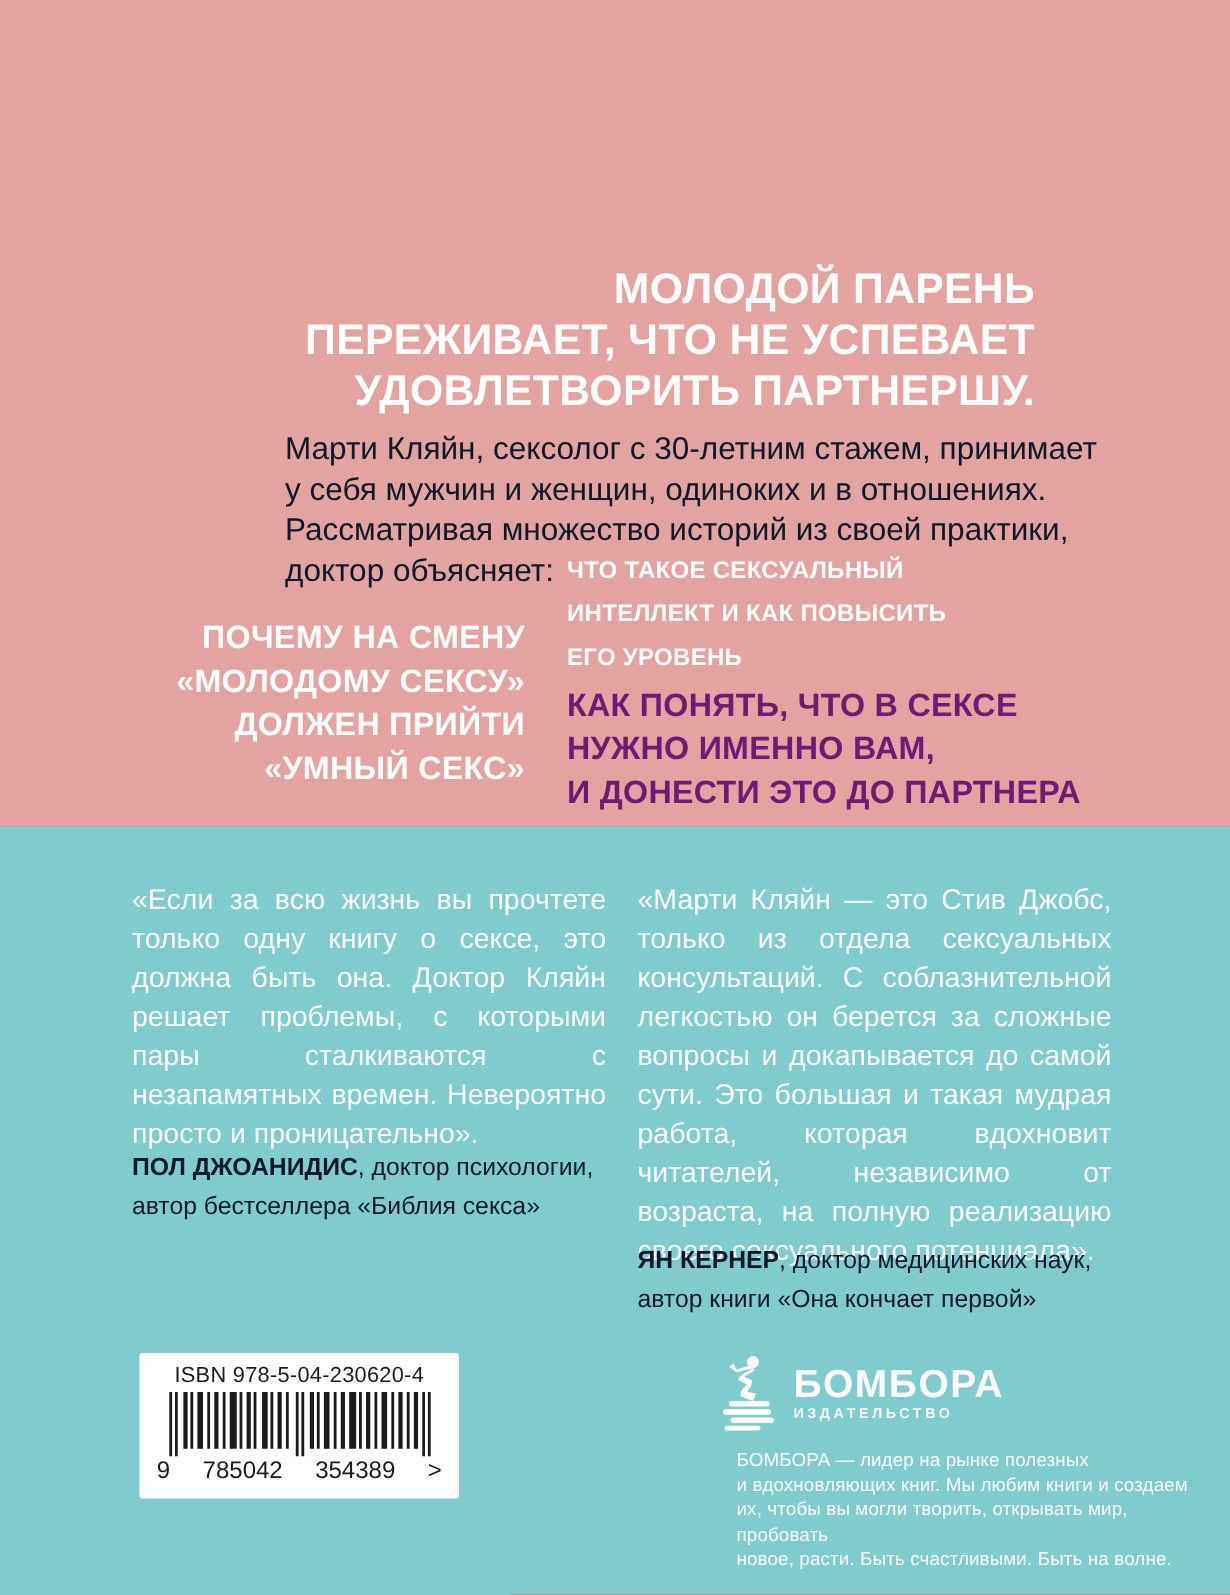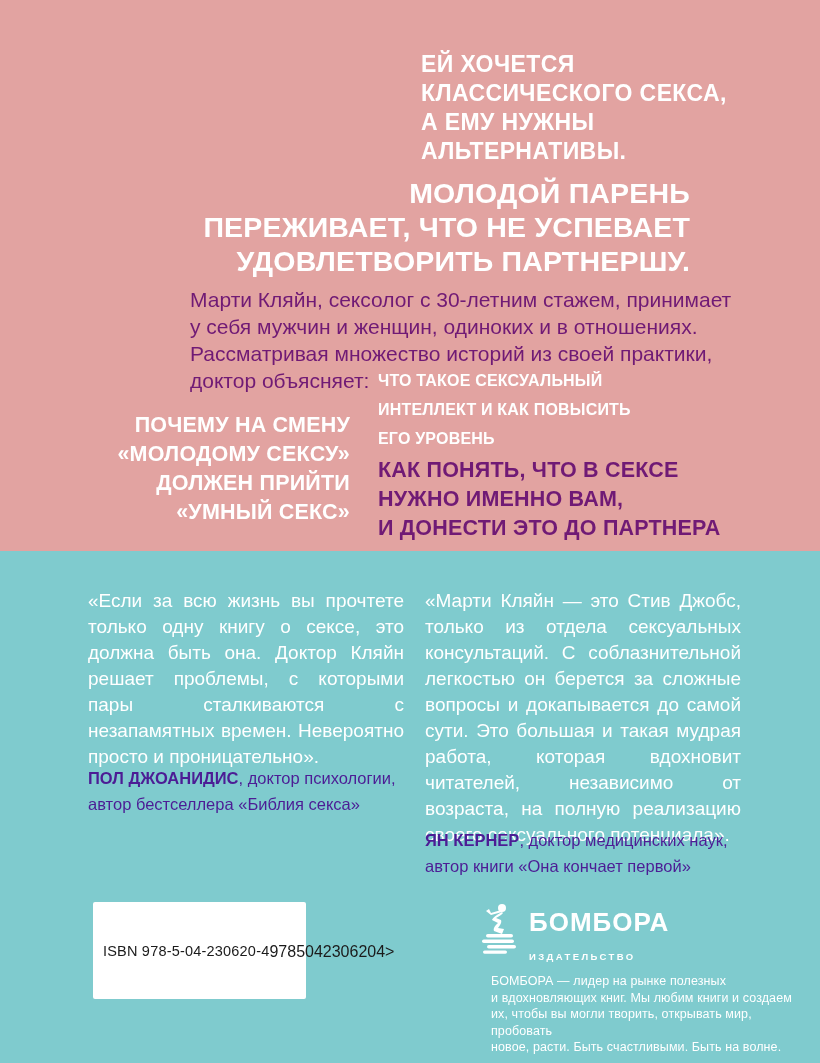--- a/index.html
+++ b/index.html
@@ -36,21 +36,21 @@
   }
   .tagline-center{
     left:150px;top:176px;width:540px;
     text-align:right;
     font-size:28.5px;line-height:34px;font-weight:800;
     color:#ffffff;letter-spacing:.2px;
   }
   .about-author{
     left:190px;top:286px;width:580px;
     font-size:21px;line-height:27px;font-weight:400;
-    color:#701a75;
+    color:#0f172a;
   }
   .point-left{
     left:55px;top:411px;width:295px;
     text-align:right;
     font-size:21.5px;line-height:29px;font-weight:800;
     color:#ffffff;letter-spacing:.2px;
   }
   .point-right-1{
     left:378px;top:366px;width:360px;
     font-size:16px;line-height:29px;font-weight:800;
@@ -67,31 +67,31 @@
     top:37px;width:316px;
     font-size:19px;line-height:26px;font-weight:400;
     color:#ffffff;
     text-align:justify;
   }
   .quote-left{left:88px;}
   .quote-right{left:425px;}
   .attribution{
     width:330px;
     font-size:16.5px;line-height:26px;
-    color:#4c1d95;
+    color:#0f172a;
   }
   .attribution .attr-name{font-weight:700;}
   .attr-left{left:88px;top:188px;}
   .attr-right{left:425px;top:250px;}
 
   
   .barcode-box{
     left:93px;top:351px;width:213px;height:97px;
     background:#ffffff;border-radius:2px;
-    display:flex;flex-direction:row;align-items:center;
+    display:flex;flex-direction:column;align-items:center;
     box-sizing:border-box;padding:6px 10px 5px 10px;
   }
   .isbn-line{
     font-size:14.5px;color:#1b1b1b;letter-spacing:.2px;
     line-height:18px;white-space:nowrap;
   }
   .bars{width:178px;height:43px;margin-top:2px;}
   .barcode-digits{
     width:190px;
     display:flex;justify-content:space-between;
@@ -101,40 +101,36 @@
 
   
   .publisher{left:477px;top:352px;width:320px;color:#ffffff;}
   .publisher-logo-row{display:flex;align-items:flex-start;}
   .logo-icon{width:44px;height:52px;flex:0 0 auto;}
   .logo-words{margin-left:8px;margin-top:6px;}
   .logo-name{
     font-size:26px;font-weight:800;letter-spacing:1px;line-height:26px;
   }
   .logo-sub{
-    font-size:9.5px;font-weight:700;letter-spacing:2.4px;line-height:12px;margin-top:16px;
+    font-size:9.5px;font-weight:700;letter-spacing:2.4px;line-height:12px;margin-top:2px;
   }
   .publisher-blurb{
     margin-top:10px;
     font-size:12.5px;line-height:16.5px;font-weight:400;
     letter-spacing:.1px;
     margin-left:14px;
   }
 </style>
 </head>
 <body>
 
 <div class="cover">
 
   <div class="pink-section">
 
-    <div class="abs pre tagline-right">ЕЙ ХОЧЕТСЯ
-КЛАССИЧЕСКОГО СЕКСА,
-А ЕМУ НУЖНЫ
-АЛЬТЕРНАТИВЫ.</div>
 
     <div class="abs pre tagline-center">МОЛОДОЙ ПАРЕНЬ
 ПЕРЕЖИВАЕТ, ЧТО НЕ УСПЕВАЕТ
 УДОВЛЕТВОРИТЬ ПАРТНЕРШУ.</div>
 
     <div class="abs pre about-author">Марти Кляйн, сексолог с 30-летним стажем, принимает
 у себя мужчин и женщин, одиноких и в отношениях.
 Рассматривая множество историй из своей практики,
 доктор объясняет:</div>
 
@@ -204,21 +200,21 @@
             <rect x="165" y="0" width="3" height="44"></rect>
           <rect x="171" y="0" width="2" height="44"></rect>
             <rect x="176" y="0" width="3" height="44"></rect>
           <rect x="182" y="0" width="2" height="50"></rect>
             <rect x="186" y="0" width="2" height="50"></rect>
         </g>
       </svg>
       <div class="barcode-digits">
         <span>9</span>
         <span>785042</span>
-        <span>306204</span>
+        <span>354389</span>
         <span>&gt;</span>
       </div>
     </div>
 
     <div class="abs publisher">
       <div class="publisher-logo-row">
         <svg class="logo-icon" viewBox="0 0 44 52">
           <g fill="#ffffff">
             <circle cx="25" cy="5" r="4"></circle>
             <path d="M25 9 L14 12 L9 8 L12 6 L14 10 L24 7 Z"></path>

